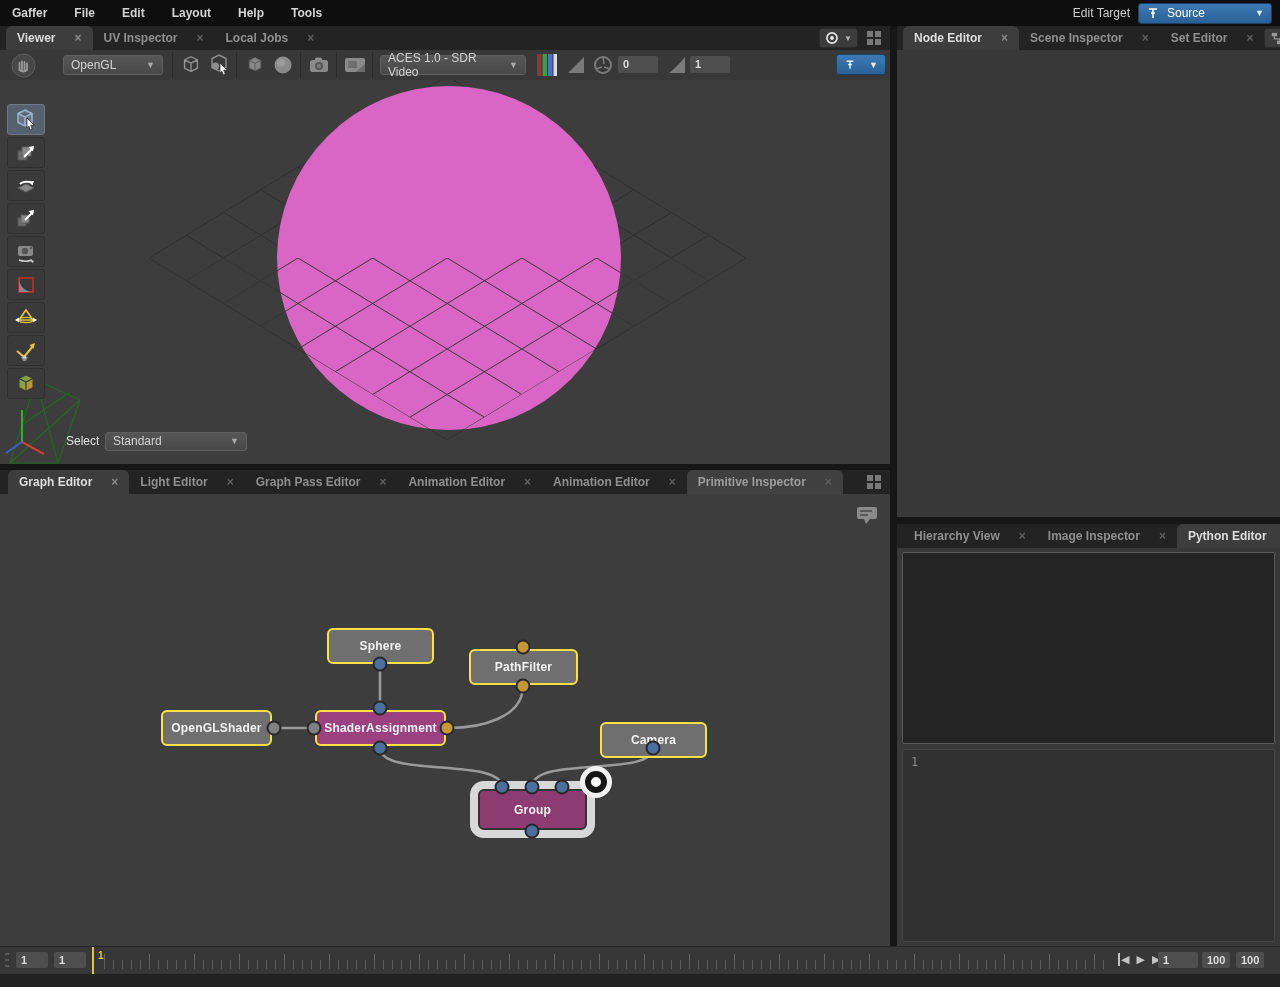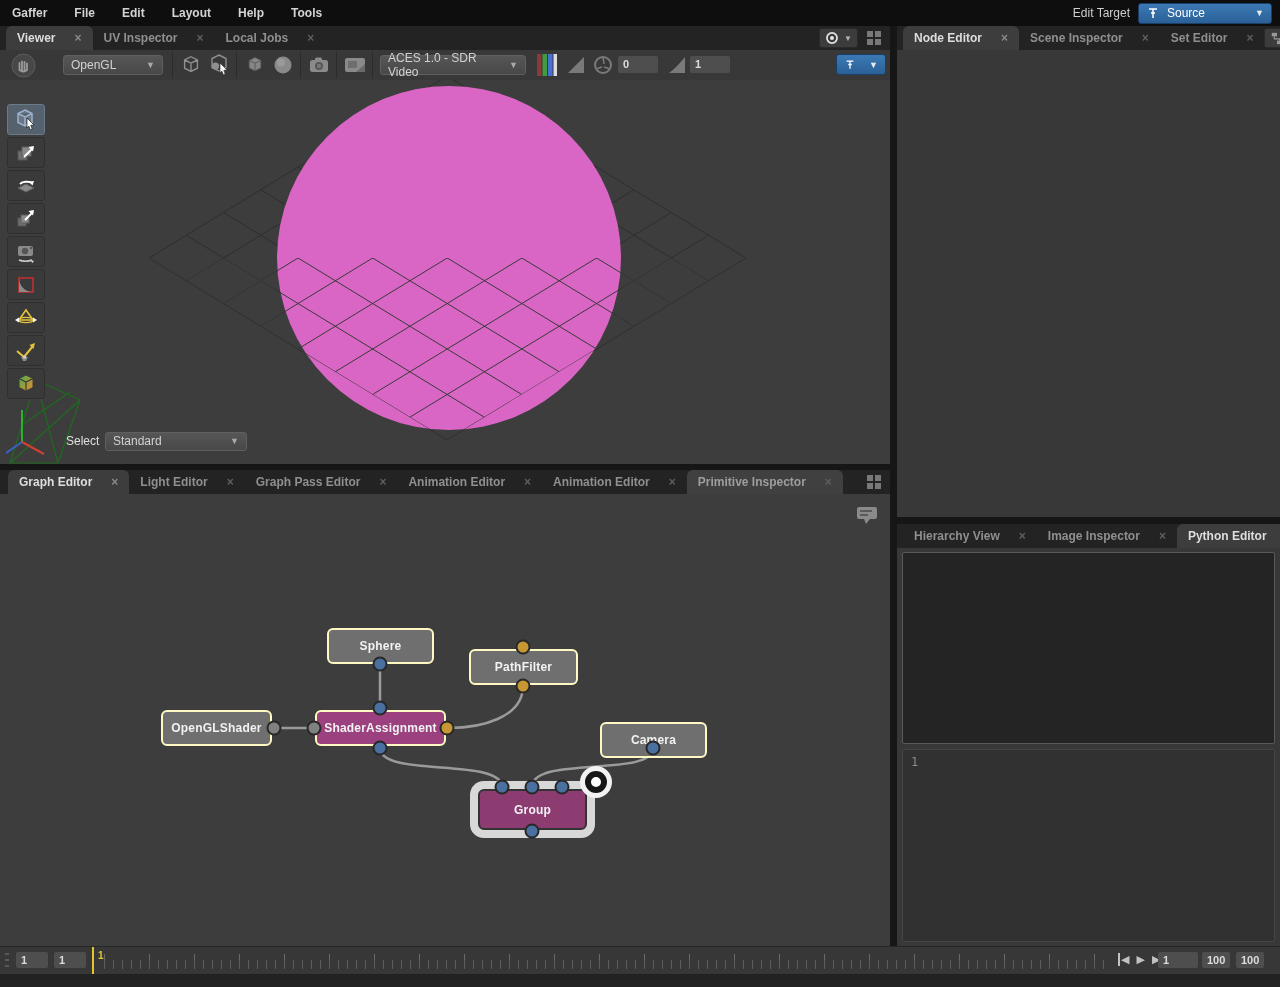--- a/index.html
+++ b/index.html
@@ -33,21 +33,21 @@
   .viewport svg.vp{position:absolute;left:0;top:0;}
   .tool-col{position:absolute;left:7px;top:24px;display:grid;grid-auto-rows:31px;gap:2px;}
   .tool-btn{width:38px;height:31px;background:#3a3a3a;border:1px solid #2f2f2f;border-radius:3px;display:flex;align-items:center;justify-content:center;box-sizing:border-box;}
   .tool-btn.active{background:#55616d;border-color:#6b7a8a;}
   .select-row{position:absolute;left:0;top:350px;width:890px;height:22px;display:flex;align-items:center;}
   .select-label{position:absolute;left:66px;color:#e0e0e0;font-size:12px;}
   .select-ddl{position:absolute;left:105px;width:142px;height:19px;}
   
   .graph-area{position:absolute;left:0;top:494px;width:890px;height:452px;background:#3d3d3d;overflow:hidden;}
   #graph-svg{position:absolute;left:0;top:0;}
-  .gnode{position:absolute;border:2px solid #fef9c3;border-radius:6px;color:#f2f2f2;font-size:12px;font-weight:bold;display:flex;align-items:center;justify-content:center;box-sizing:border-box;letter-spacing:.2px;}
+  .gnode{position:absolute;border:2px solid #fde047;border-radius:6px;color:#f2f2f2;font-size:12px;font-weight:bold;display:flex;align-items:center;justify-content:center;box-sizing:border-box;letter-spacing:.2px;}
   .gnode.gfocus{box-shadow:0 0 0 8px #d8d8d8;border-color:#333;}
   .dot{position:absolute;width:11px;height:11px;border-radius:50%;border:2px solid #282828;transform:translate(-50%,-50%);box-sizing:content-box;}
   #focus-ring{position:absolute;width:10px;height:10px;background:#fff;border:6px solid #161616;border-radius:50%;box-shadow:0 0 0 5px #f2f2f2;transform:translate(-50%,-50%);}
   .bubble-icon{position:absolute;right:12px;top:12px;}
   
   .node-editor-content{position:absolute;left:897px;top:50px;width:383px;height:467px;background:#383838;}
   .python-editor{position:absolute;left:897px;top:548px;width:383px;height:398px;background:#383838;}
   .py-output{position:absolute;left:5px;top:4px;right:5px;height:190px;background:#242424;border:1px solid #5a5a5a;border-radius:2px;}
   .py-input{position:absolute;left:5px;top:201px;right:5px;bottom:4px;background:#313131;border:1px solid #454545;border-radius:2px;}
   .py-line{position:absolute;left:8px;top:5px;color:#8a8a8a;font-family:"DejaVu Sans Mono",monospace;font-size:12px;}

